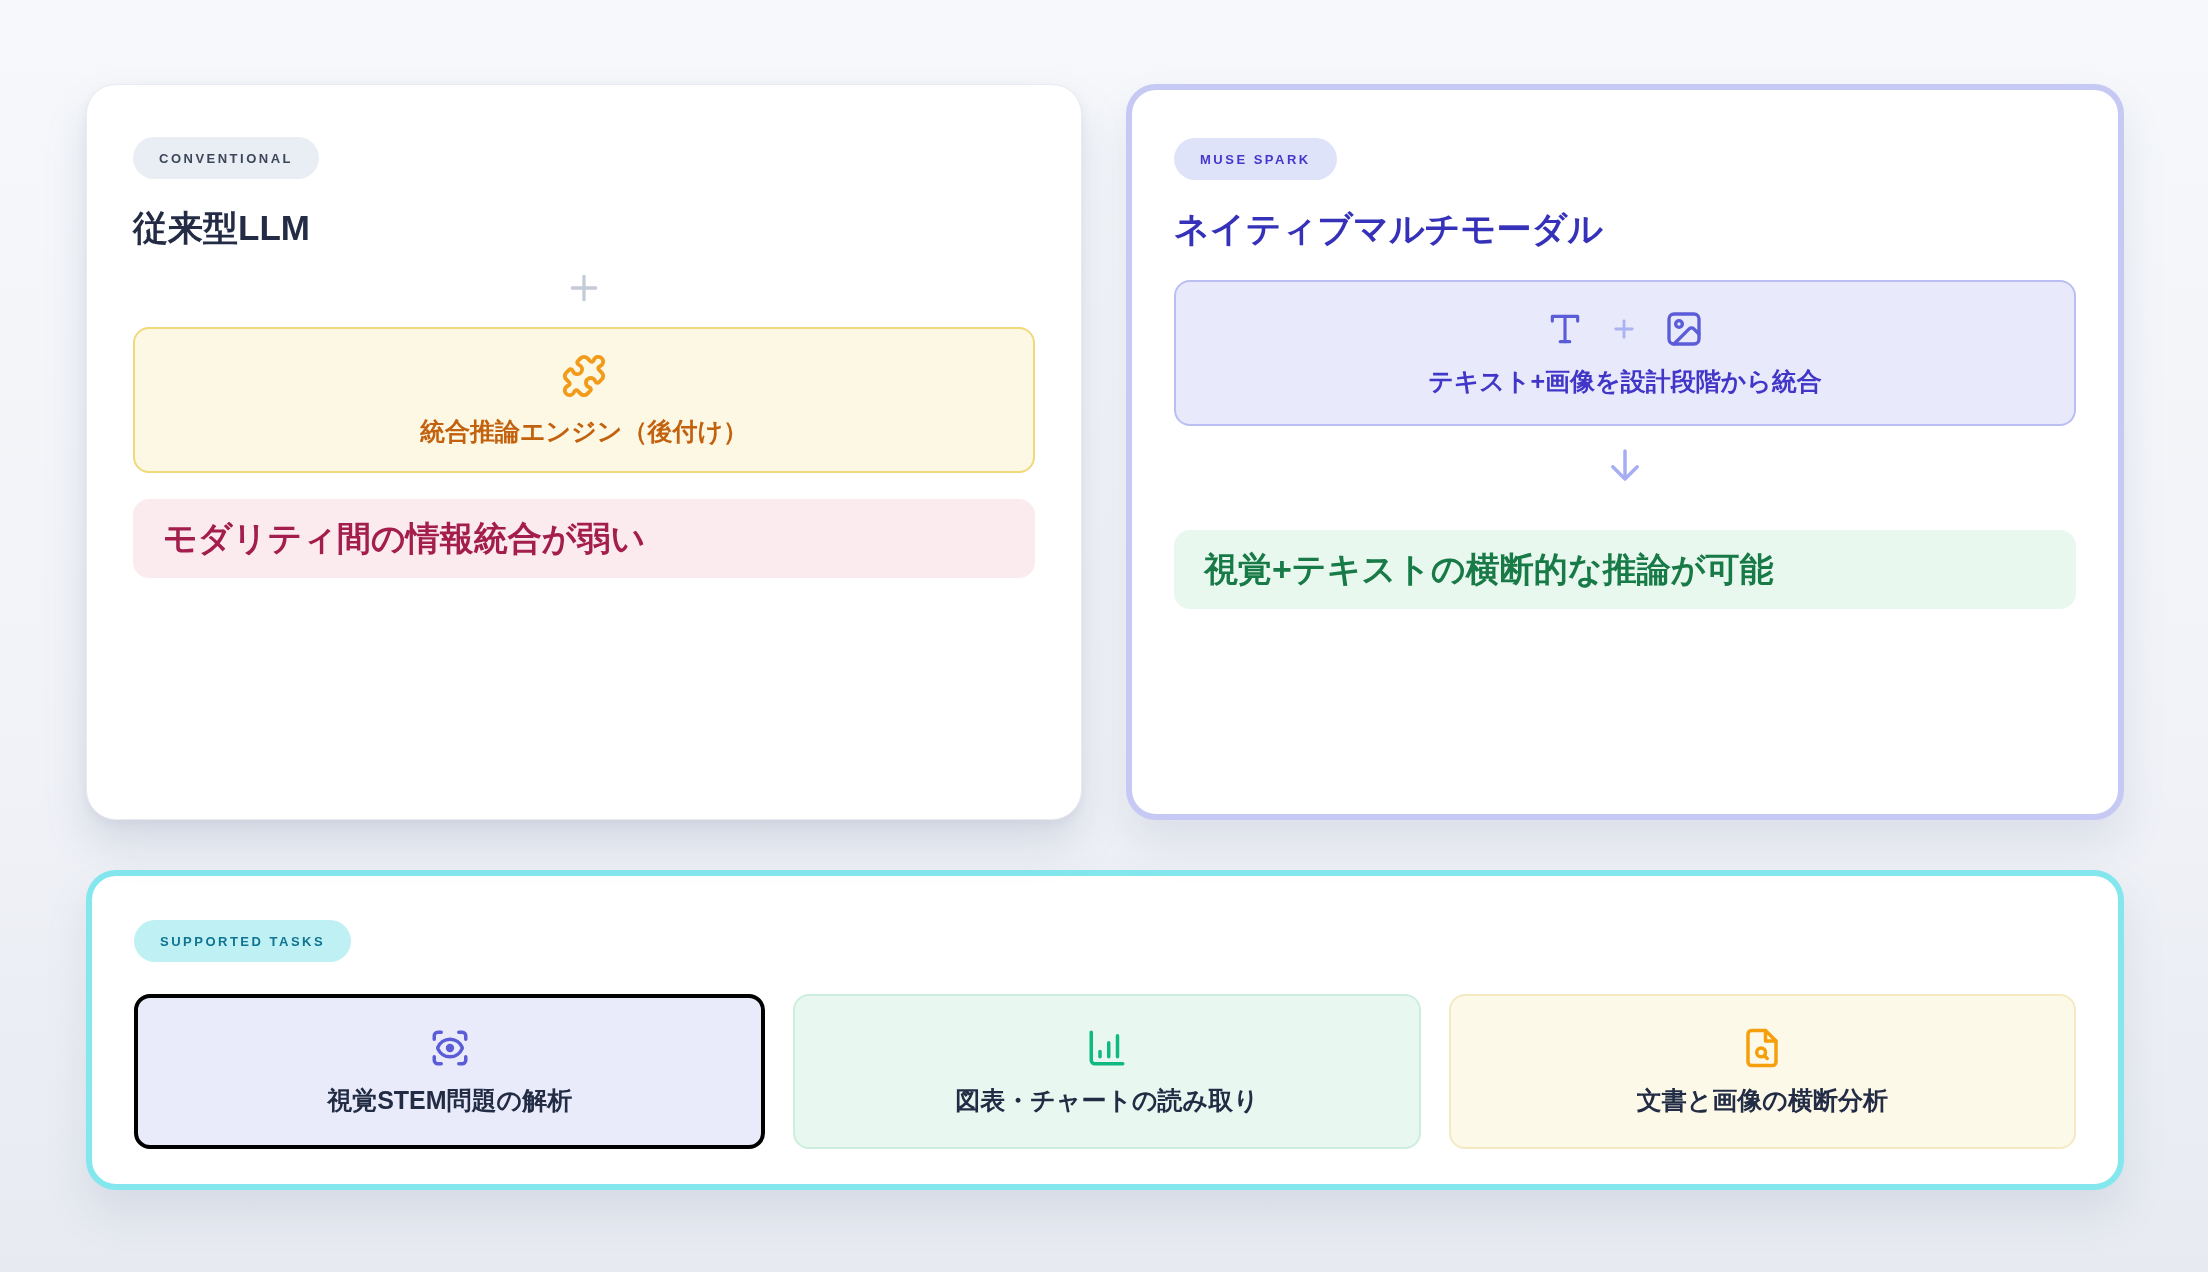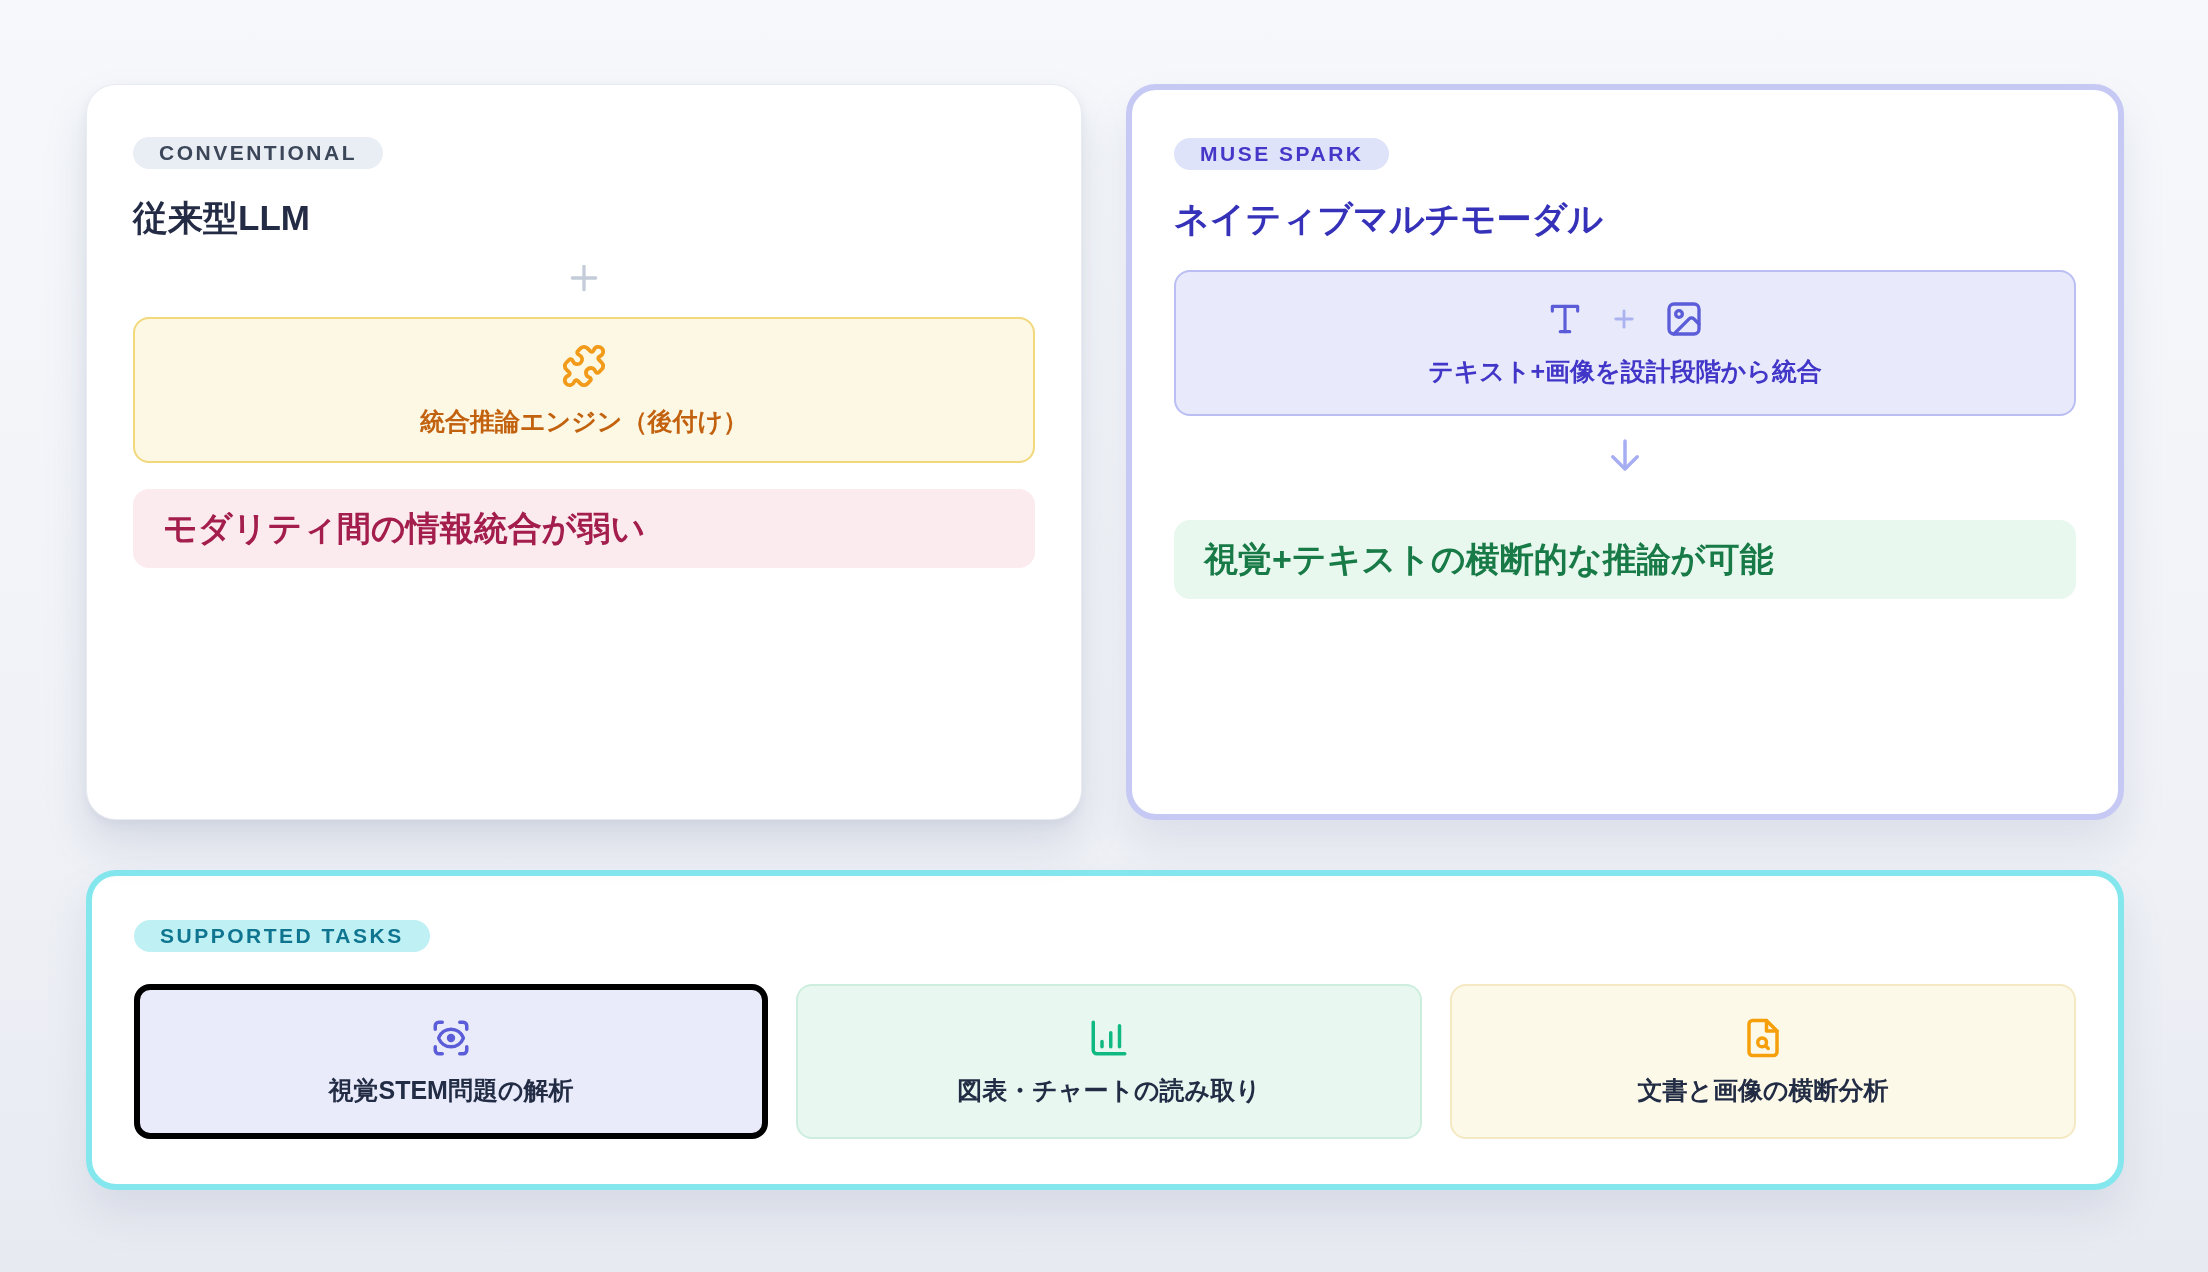--- a/index.html
+++ b/index.html
@@ -32,23 +32,23 @@
     padding: 48px 42px;
   }
   .card-bottom {
     margin-top: 50px; height: 320px;
     border: 6px solid #84e7ee;
     box-shadow: 0 24px 40px rgba(125,135,165,0.16);
     padding: 44px 42px;
   }
   .badge {
     display: inline-flex; align-items: center;
-    height: 32px; padding: 0 26px;
+    height: 42px; padding: 0 26px;
     border-radius: 999px;
-    font-size: 21px; font-weight: bold; letter-spacing: 2.5px;
+    font-size: 13px; font-weight: bold; letter-spacing: 2.5px;
   }
   .badge-gray   { background: #e9edf4; color: #3c4659; }
   .badge-lav    { background: #dfe3fa; color: #4538c9; }
   .badge-cyan   { background: #bff0f4; color: #0e7490; }
   .card-title {
     margin-top: 28px;
     font-size: 35px; font-weight: bold; line-height: 1.2;
   }
   .title-dark   { color: #232c44; }
   .title-indigo { color: #3531b8; }
@@ -95,21 +95,21 @@
   .conn-arrow { color: #a6adf2; }
   .icon-row { display: flex; align-items: center; gap: 26px; }
   .tasks-row { margin-top: 32px; display: flex; gap: 28px; }
   .task-box {
     flex: 1 1 0; height: 155px;
     border-radius: 16px;
     display: flex; flex-direction: column;
     align-items: center; justify-content: center;
     gap: 15px;
   }
-  .task-lav   { background: #e9ebfb; border: 6px solid #000000; }
+  .task-lav   { background: #e9ebfb; border: 4px solid #000000; }
   .task-green { background: #e8f8f0; border: 2px solid #cdeede; text-align: center; }
   .task-amber { background: #fdf9e9; border: 2px solid #f4e9c3; }
   .task-label { font-size: 25px; font-weight: bold; color: #222c44; }
 </style>
 </head>
 <body>
 
 <div class="page">
 
   <div class="top-row">

